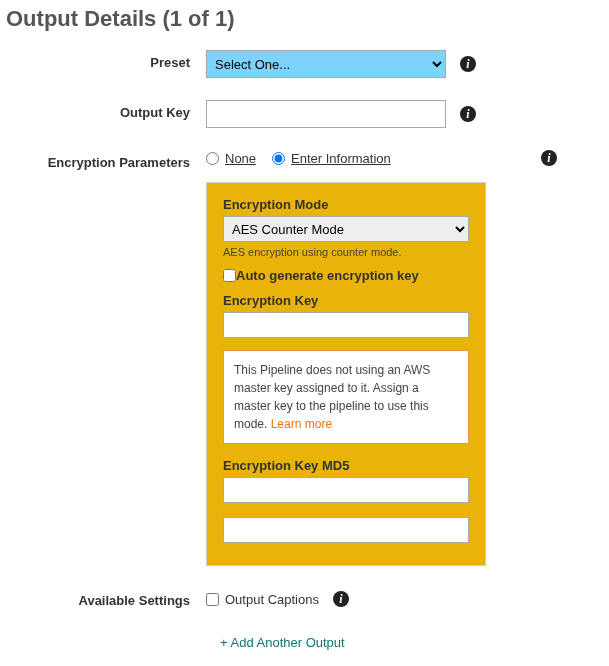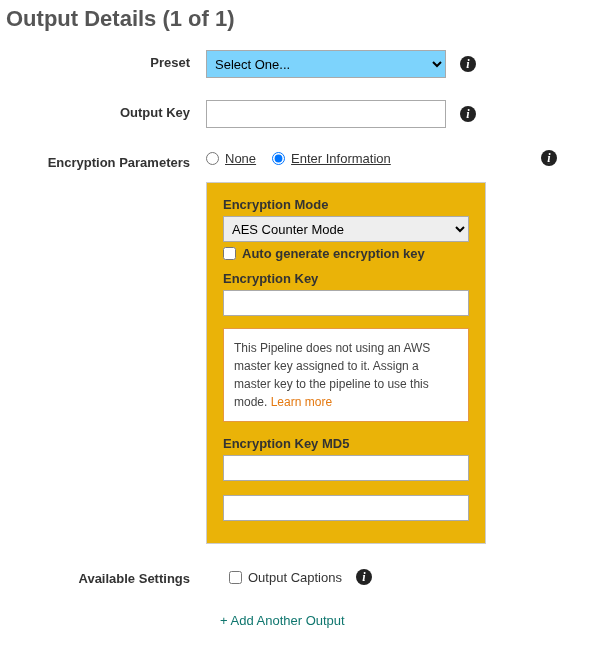--- a/index.html
+++ b/index.html
@@ -16,21 +16,21 @@
     font-weight: bold;
     color: #555;
     margin-bottom: 18px;
     padding-left: 0;
   }
   .row {
     display: flex;
     margin-bottom: 22px;
     align-items: flex-start;
   }
-  .row.tight { margin-bottom: 14px; gap: 23px; }
+  .row.tight { margin-bottom: 14px; }
   .label-col {
     width: 200px;
     text-align: right;
     padding-right: 16px;
     padding-top: 5px;
     font-weight: bold;
     color: #333;
     flex-shrink: 0;
   }
   .field-col {
@@ -95,21 +95,20 @@
   }
   .enc-panel select { background: #eee; }
   .desc {
     font-size: 11px;
     color: #444;
     margin-bottom: 10px;
   }
   .chk-row {
     display: flex;
     align-items: center;
-    gap: 6px;
     margin-bottom: 10px;
     font-weight: bold;
     font-size: 13px;
   }
   .warn-box {
     border: 1px solid #e59840;
     background: #fff;
     padding: 10px 10px;
     font-size: 12px;
     margin: 8px 0 14px;
@@ -163,20 +162,21 @@
       <label>Enter Information</label>
       <span style="flex:1"></span>
       <span class="info-icon" style="margin-right:40px;">i</span>
     </div>
 
     <div class="enc-panel">
       <div class="plabel">Encryption Mode</div>
       <select>
         <option>AES Counter Mode</option>
       </select>
+      <div class="desc">AES encryption using counter mode.</div>
 
       <div class="chk-row">
         <input type="checkbox" style="">
         <span>Auto generate encryption key</span>
       </div>
 
       <div class="plabel">Encryption Key</div>
       <input type="text" value="" style="">
 
       <div class="warn-box">

